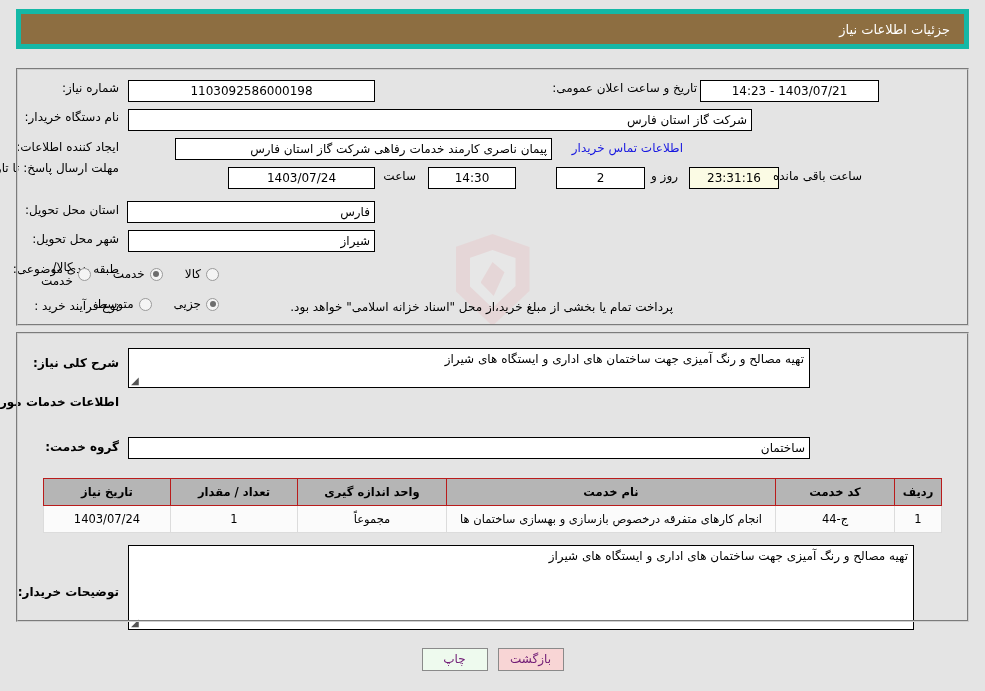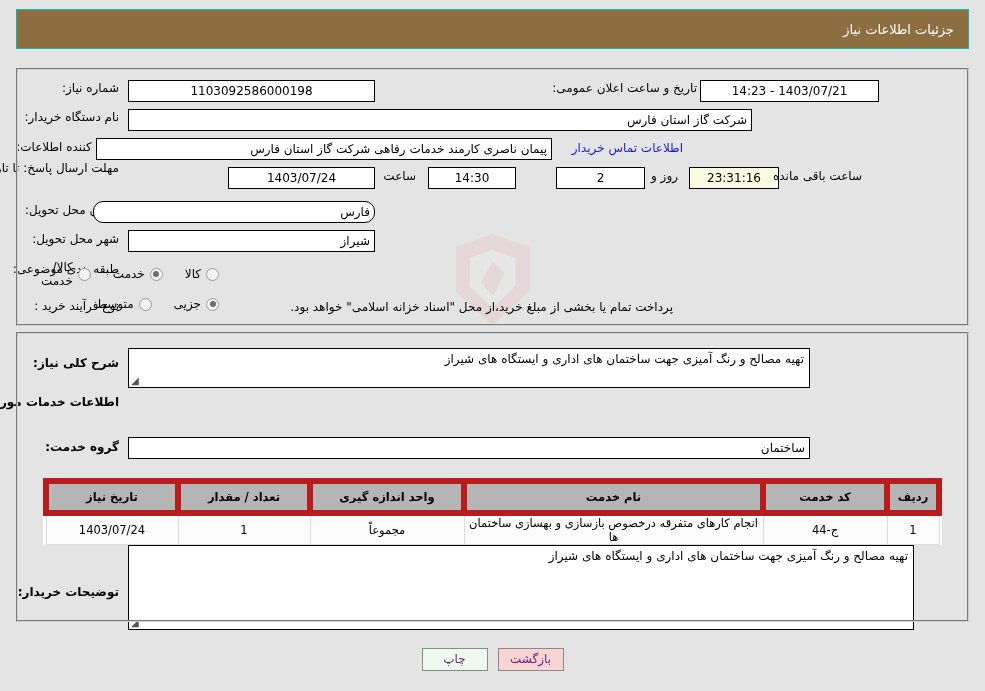--- a/index.html
+++ b/index.html
@@ -68,21 +68,21 @@
     letter-spacing: -2px;
     font-family: "DejaVu Sans", "Liberation Sans", sans-serif;
   }
 
   
   #titlebar {
     position: absolute;
     top: 9px; left: 16px; right: 16px;
     height: 40px;
     background: #8d6e41;
-    border: 1px solid #14b8a6;
+    border: 5px solid #14b8a6;
     box-sizing: border-box;
     display: flex;
     align-items: center;
     padding: 0 14px;
     z-index: 2;
   }
   #titlebar .title-text {
     color: #ffffff;
     font-size: 13px;
     font-weight: normal;
@@ -195,21 +195,21 @@
     left: 43px;
     top: 478px;
     width: 899px;
     border-collapse: collapse;
     font-size: 11.5px;
     z-index: 1;
     background: #fff;
   }
   #svc-table th {
     background: #b5b5b5;
-    border: 6px solid #b91c1c;
+    border: 1px solid #b91c1c;
     font-weight: bold;
     height: 26px;
     color: #000;
     text-align: center;
     padding: 0 4px;
   }
   #svc-table td {
     background: #fbfbfb;
     border: 1px solid #dcdcdc;
     height: 26px;
@@ -268,38 +268,38 @@
 <div class="fld" style="position:absolute; top:80px; right:106px; width:179px;">1403/07/21 - 14:23</div>
 
 <div class="row" style="top:110px; right:866px;">
   <span class="lbl">نام دستگاه خریدار:</span>
 </div>
 <div class="fld right" style="position:absolute; top:109px; right:233px; width:624px;">شرکت گاز استان فارس</div>
 
 <div class="row" style="top:140px; right:866px;">
   <span class="lbl">ایجاد کننده اطلاعات:</span>
 </div>
-<div class="fld right" style="position:absolute; top:138px; right:433px; width:456px;margin-left:48px;">پیمان ناصری کارمند خدمات رفاهی شرکت گاز استان فارس</div>
+<div class="fld right" style="position:absolute; top:138px; right:433px; width:377px;margin-left:48px;">پیمان ناصری کارمند خدمات رفاهی شرکت گاز استان فارس</div>
 <a class="link" style="position:absolute; top:141px; right:302px;" href="#">اطلاعات تماس خریدار</a>
 
 <div class="row" style="top:161px; right:866px; display:block; width:112px; text-align:left; line-height:15px; white-space:normal;">
   <span class="lbl">مهلت ارسال پاسخ: تا تاریخ:</span>
 </div>
 <div class="fld" style="position:absolute; top:167px; right:610px; width:147px;">1403/07/24</div>
 <span class="inline-lbl" style="position:absolute; top:169px; right:564px;">ساعت</span>
 <div class="fld" style="position:absolute; top:167px; right:469px; width:88px;">14:30</div>
 <div class="fld" style="position:absolute; top:167px; right:340px; width:89px;">2</div>
 <span class="inline-lbl" style="position:absolute; top:169px; right:302px;">روز و</span>
 <div class="fld cream" style="position:absolute; top:167px; right:206px; width:90px;">23:31:16</div>
 <span class="inline-lbl" style="position:absolute; top:169px; right:118px;">ساعت باقی مانده</span>
 
 <div class="row" style="top:203px; right:866px;">
   <span class="lbl">استان محل تحویل:</span>
 </div>
-<div class="fld right" style="position:absolute; top:201px; right:610px; width:282px;border-radius:10px;">فارس</div>
+<div class="fld right" style="position:absolute; top:201px; right:610px; width:248px;">فارس</div>
 
 <div class="row" style="top:232px; right:866px;margin-left:28px;">
   <span class="lbl">شهر محل تحویل:</span>
 </div>
 <div class="fld right" style="position:absolute; top:230px; right:610px; width:247px;">شیراز</div>
 
 <div class="row" style="top:262px; right:866px;">
   <span class="lbl">طبقه بندی موضوعی:</span>
 </div>
 <div class="radio-group" id="category-radios" style="position:absolute; top:260px; right:766px;">

